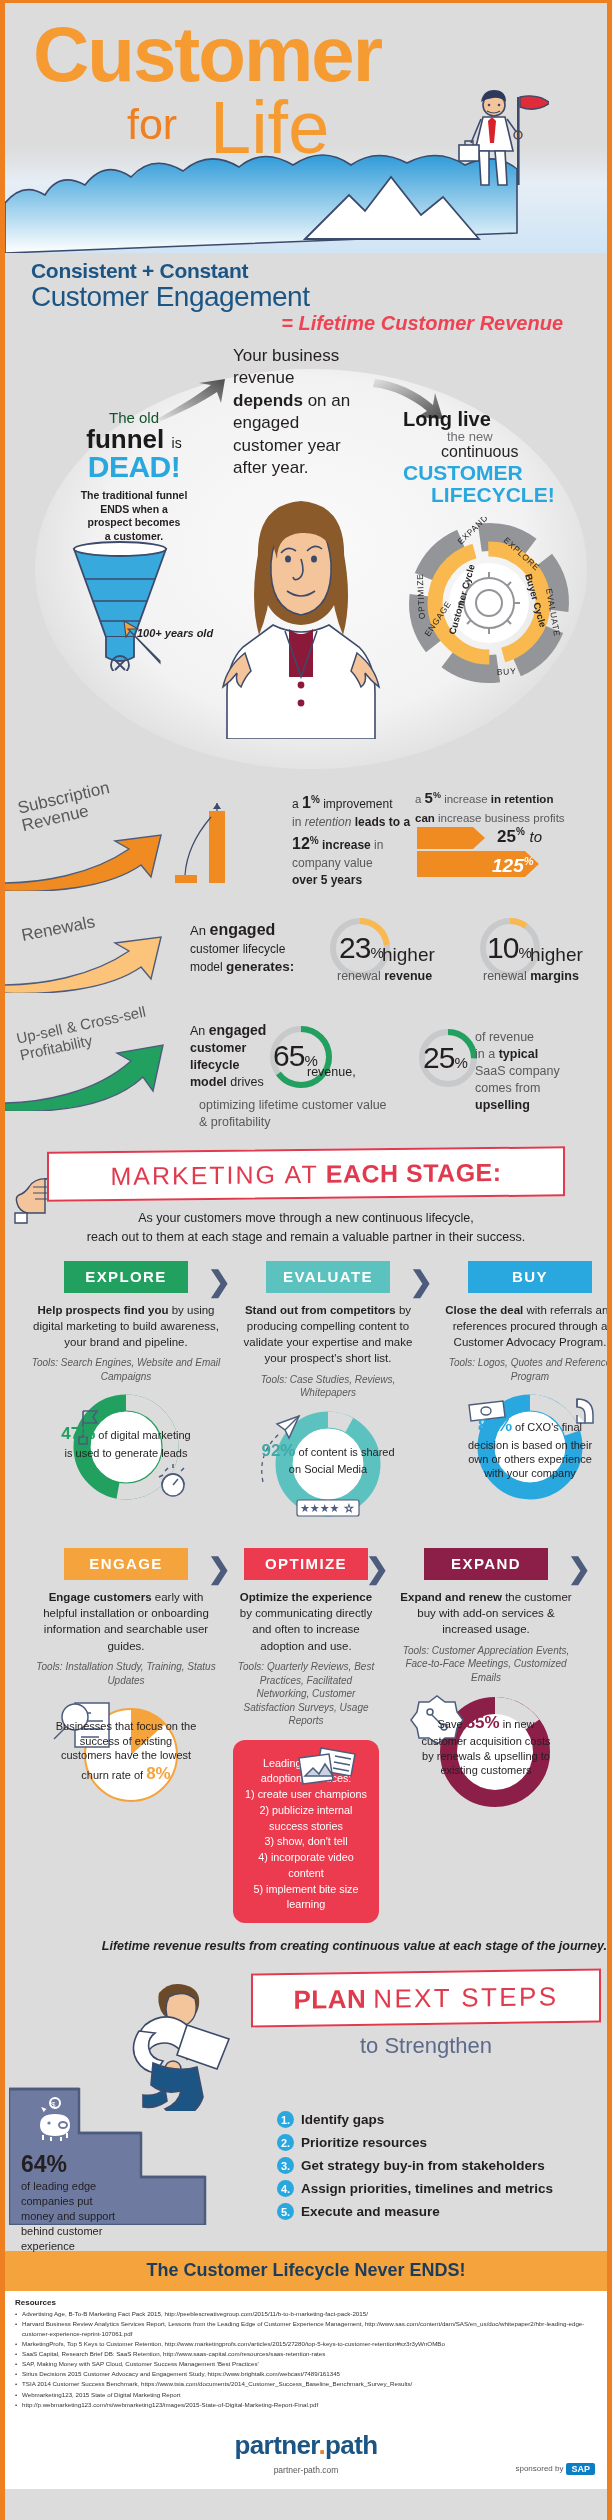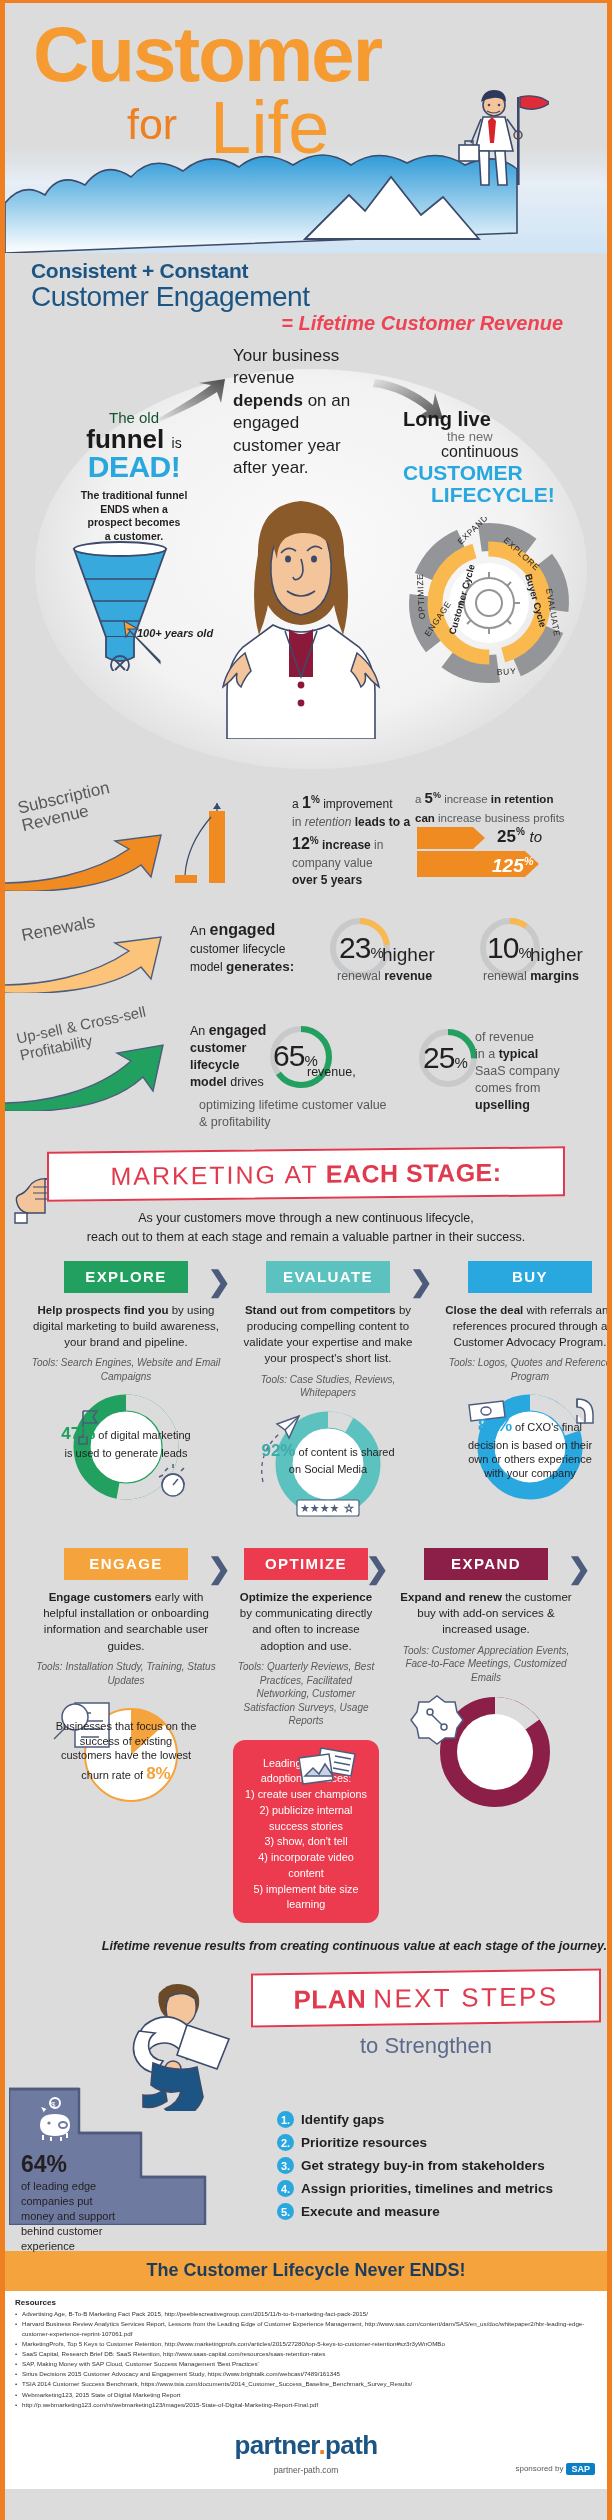--- a/index.html
+++ b/index.html
@@ -679,20 +679,23 @@
           <circle cx="104" cy="62" r="46" fill="none" stroke="#8c1f47" stroke-width="18"></circle>
           <circle cx="104" cy="62" r="46" fill="none" stroke="#dcdcdc" stroke-width="18" stroke-dasharray="43 246" transform="rotate(-90 104 62)"></circle>
           <circle cx="104" cy="62" r="38" fill="#ffffff"></circle>
           <g stroke="#4d5c7d" stroke-width="1.5" fill="#fff">
             <path d="M38,12 l8,-6 l8,6 l10,0 l2,10 l6,8 l-6,8 l-2,10 l-10,0 l-8,6 l-8,-6 l-10,0 l-2,-10 l-6,-8 l6,-8 l2,-10Z"></path>
             <path d="M38,22 l16,16"></path>
             <circle cx="39" cy="22" r="3"></circle>
               <circle cx="53" cy="37" r="3"></circle>
           </g>
         </svg>
+        <div class="lbl" style="top:22px;padding:0 26px;line-height:1.3;">
+          <span>Save </span><span class="pc" style="color:#8c1f47;">85%</span><span> in new customer acquisition costs by renewals &amp; upselling to existing customers</span>
+        </div>
       </div>
     </div>
   </div>
 
   <div class="lifetime-note">Lifetime revenue results from creating continuous value at each stage of the journey.</div>
 
   <div class="plan">
     <svg class="stairs" width="240" height="200" viewBox="0 0 240 200">
       <path d="M0,64 l70,0 l0,44 l62,0 l0,44 l64,0 l0,48 L0,200Z" fill="#6f7aa0" stroke="#4d5c7d" stroke-width="2.5"></path>
       <path d="M0,64 l70,0 M70,108 l62,0 M132,152 l64,0" stroke="#4d5c7d" stroke-width="2.5" fill="none"></path>

